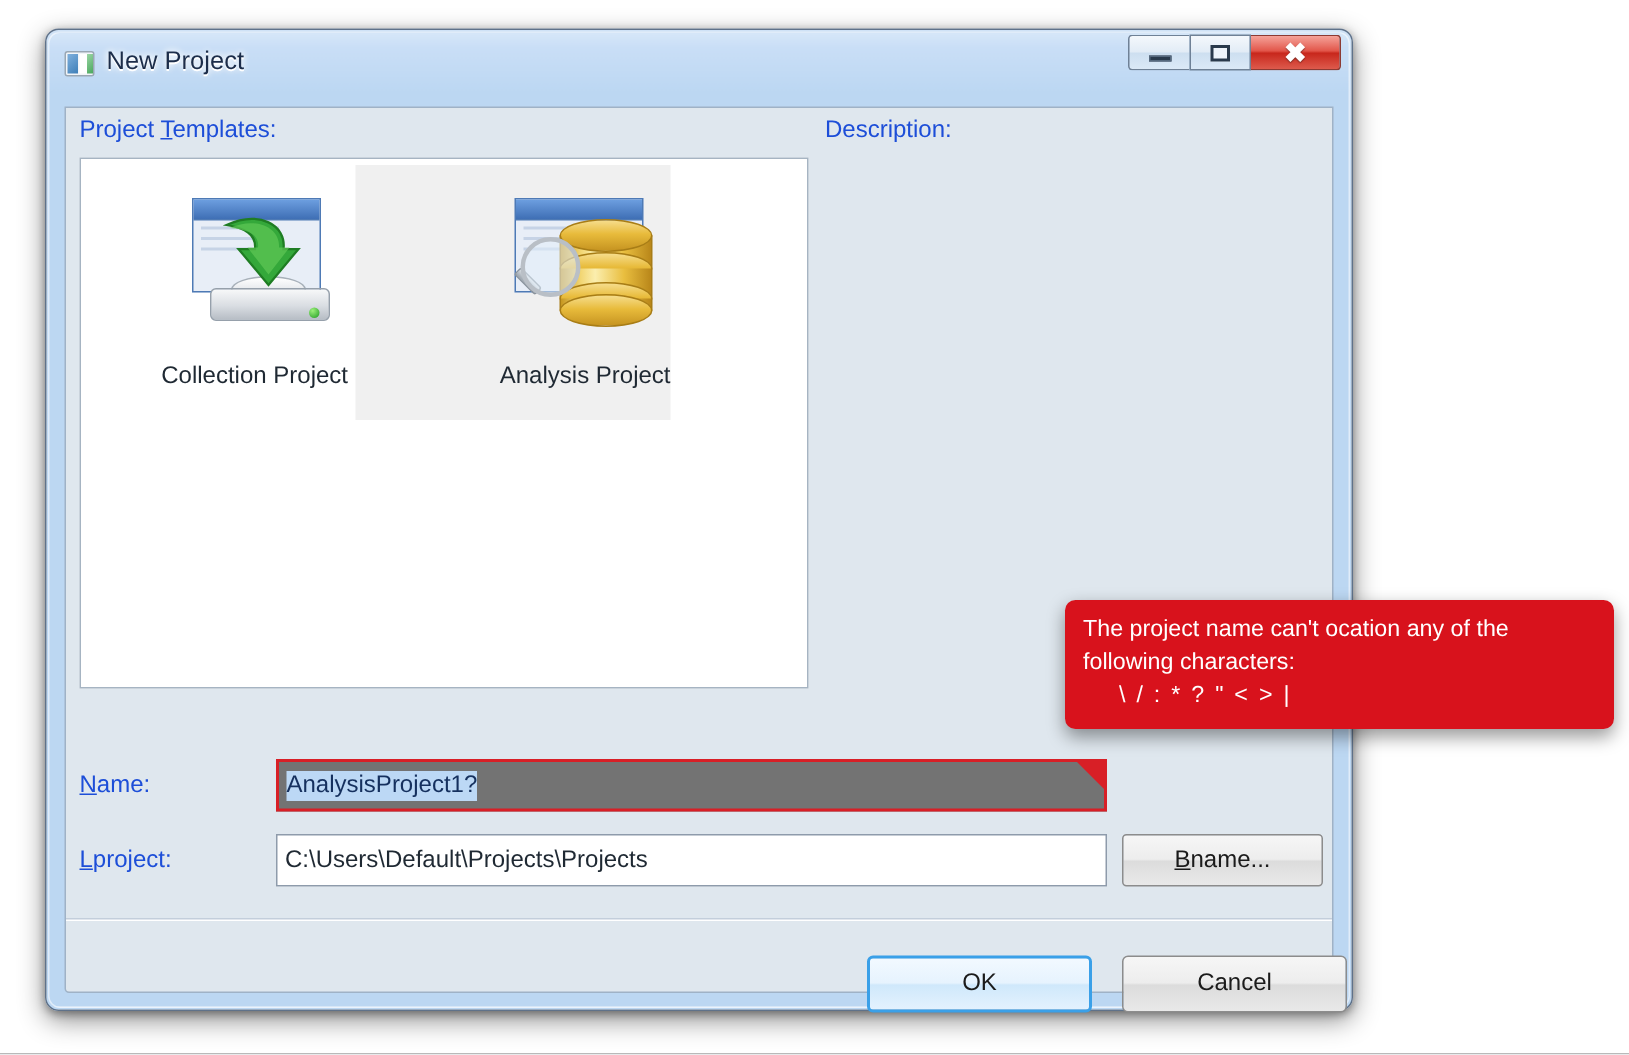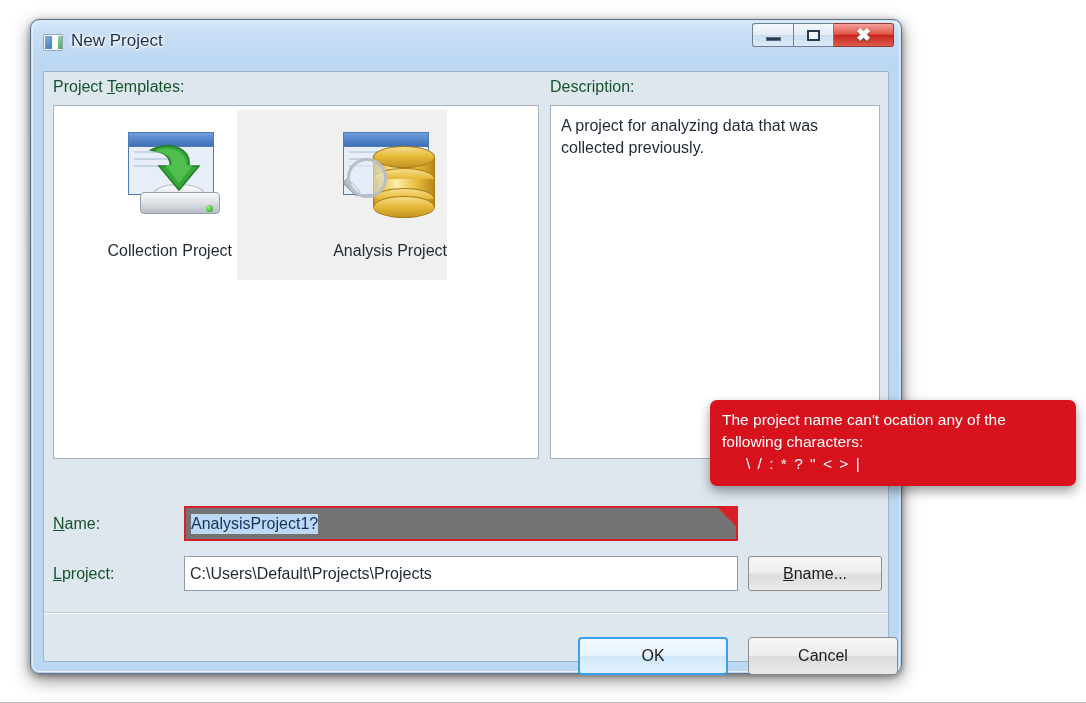--- a/index.html
+++ b/index.html
@@ -173,21 +173,21 @@
     background: #dfe7ee;
     border: 1px solid #9fb2c6;
     border-bottom-left-radius: 3px;
     border-bottom-right-radius: 3px;
     box-sizing: border-box;
   }
 
   .label {
     position: absolute;
     font-size: 16px;
-    color: #14532d;
+    color: #1d4ed8;
     white-space: nowrap;
   }
   .label u { text-decoration: underline; }
 
   .panel {
     position: absolute;
     background: #ffffff;
     border: 1px solid #a6b4c2;
     box-sizing: border-box;
   }
@@ -557,23 +557,20 @@
               <div class="lens"></div>
             </div>
           </div>
           <div class="tile-label">Analysis Project</div>
         </div>
 
       </div>
 
       <div class="label" style="left:506px; top:6px;">Description:</div>
 
-      <div class="panel" id="description-panel">
-        <div id="description-text">A project for analyzing data that was collected previously.</div>
-      </div>
 
       <div class="label" style="left:9px; top:443px;"><u>N</u><span>ame:</span></div>
 
       <div class="field-input" id="name-input">
         <span class="sel">AnalysisProject1?</span>
       </div>
       <div id="name-error-corner"></div>
 
       <div class="label" style="left:9px; top:493px;"><u>L</u><span>project:</span></div>
 

